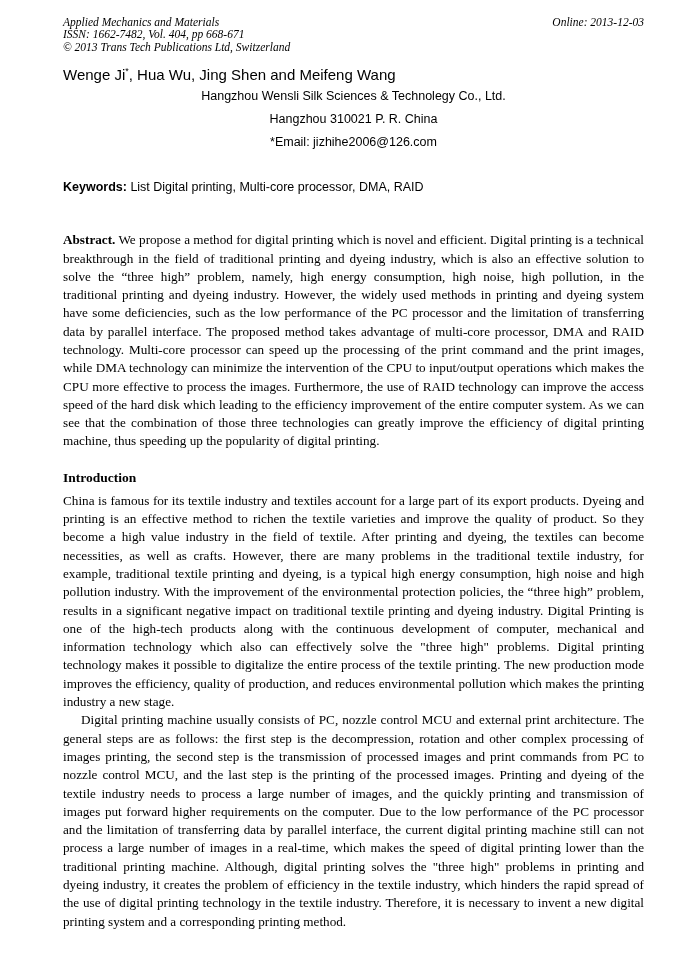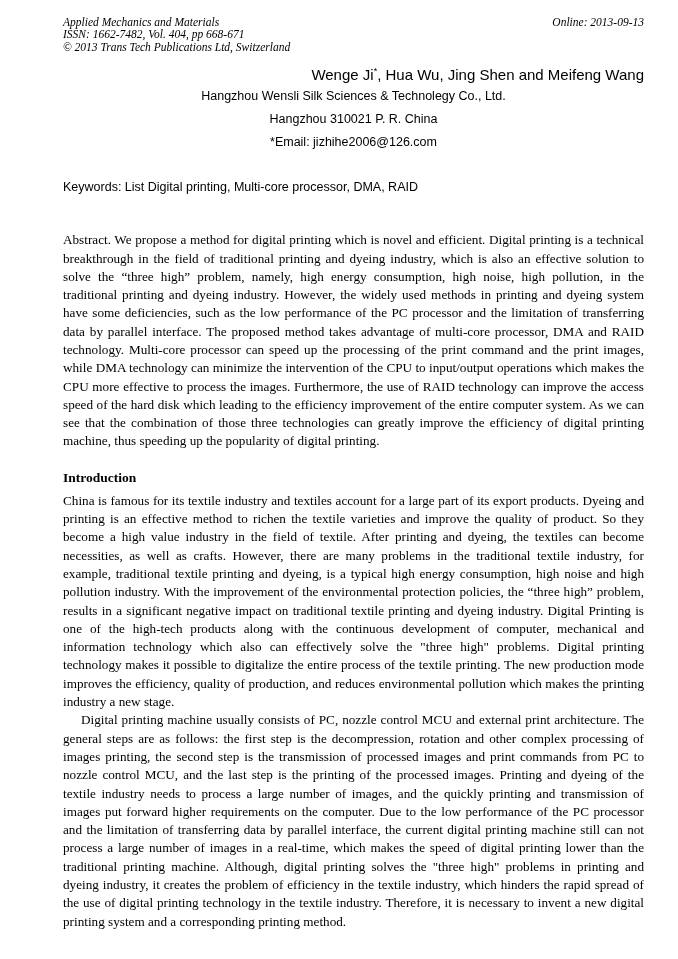--- a/index.html
+++ b/index.html
@@ -25,62 +25,62 @@
   
   .title {
     margin: 27px 0 0 0;
     font: bold 16.5px "Liberation Sans", sans-serif;
     text-align: center;
     letter-spacing: 0.2px;
   }
   .authors {
     margin-top: 13px;
     font: 15px "Liberation Sans", sans-serif;
-    text-align: right;
+    text-align: left;
   }
   .authors sup { font-size: 9px; }
   .affil {
     font: 12.5px "Liberation Sans", sans-serif;
     text-align: center;
     line-height: 23px;
   }
   .affil-block { margin-top: 2px; }
   
   .keywords {
     margin-top: 26px;
     font: 12.5px "Liberation Sans", sans-serif;
   }
-  .kw-label { font-weight: normal; margin-top: 46px; }
+  .kw-label { font-weight: bold; margin-top: 46px; }
   
   .abstract, .body-para {
     margin: 0;
     font: 13.2px "Liberation Serif", serif;
     line-height: 18.3px;
     text-align: justify;
   }
   .abstract { margin-top: 37px; }
-  .ab-label { font-weight: normal; }
+  .ab-label { font-weight: bold; }
   .section-heading {
     margin: 19px 0 6px 0;
     font: bold 13.5px "Liberation Serif", serif;
   }
   .indent { text-indent: 18px; }
 </style>
 </head>
 <body>
 
 <div class="page">
 
   <div class="header">
     <div>
       <div>Applied Mechanics and Materials</div>
       <div>ISSN: 1662-7482, Vol. 404, pp 668-671</div>
       <div>© 2013 Trans Tech Publications Ltd, Switzerland</div>
     </div>
-    <div>Online: 2013-09-13</div>
+    <div>Online: 2013-12-03</div>
   </div>
 
 
   <div class="authors"><span>Wenge Ji</span><sup>*</sup><span>, Hua Wu, Jing Shen and Meifeng Wang</span></div>
 
   <div class="affil-block">
     <div class="affil">Hangzhou Wensli Silk Sciences &amp; Technolegy Co., Ltd.</div>
     <div class="affil">Hangzhou 310021 P. R. China</div>
     <div class="affil">*Email: jizhihe2006@126.com</div>
   </div>

